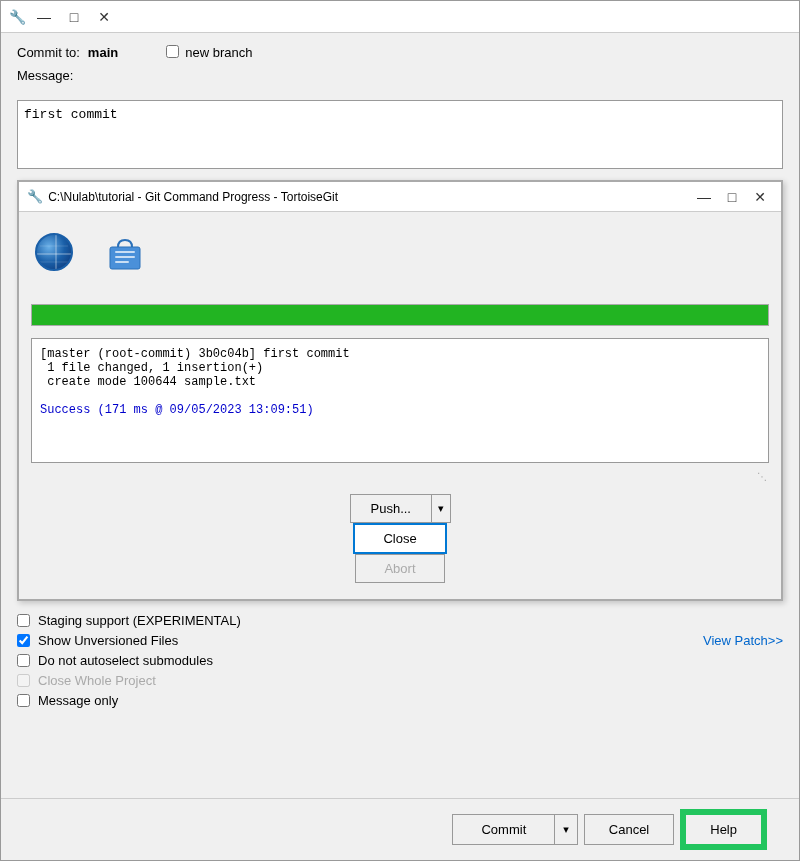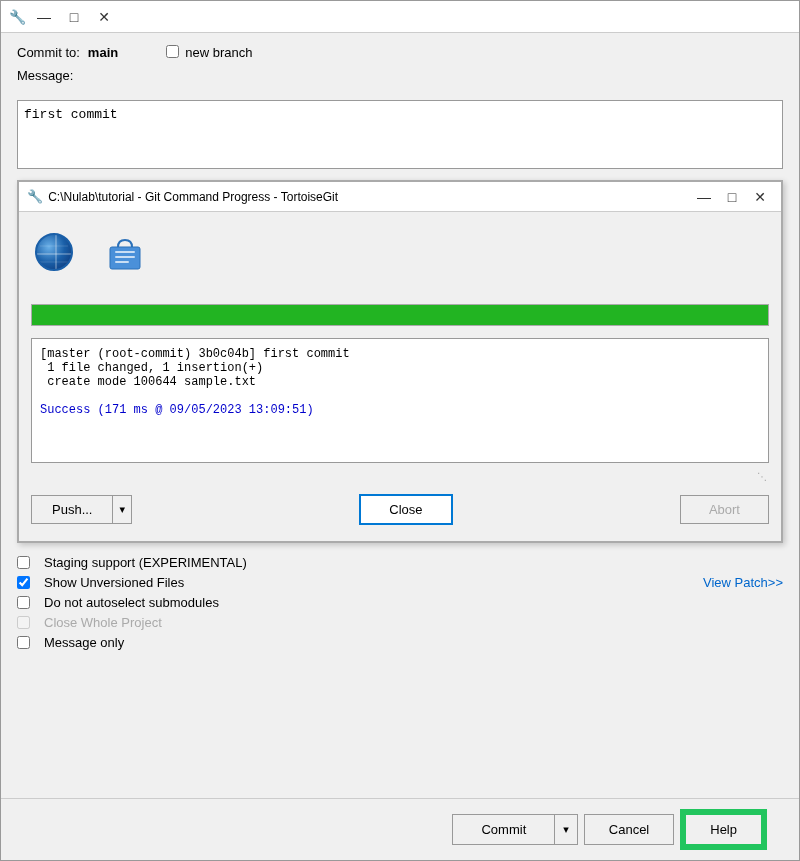--- a/index.html
+++ b/index.html
@@ -232,20 +232,21 @@
 
     .output-success {
       color: #0000cc;
     }
 
     .inner-button-row {
       display: flex;
       justify-content: space-between;
       align-items: center;
       padding: 4px 0 6px 0;
+      flex-direction: column;
     }
 
     .push-group {
       display: flex;
     }
 
     .push-btn {
       background: #f0f0f0;
       border: 1px solid #999;
       padding: 6px 20px;
@@ -284,21 +285,21 @@
     .options-section {
       display: flex;
       flex-direction: column;
       gap: 5px;
       padding: 0 0 8px 0;
     }
 
     .option-row {
       display: flex;
       align-items: center;
-      gap: 14px;
+      gap: 8px;
     }
 
     .view-patch-link {
       color: #0066cc;
       text-decoration: none;
       font-size: 13px;
       align-self: flex-end;
       margin-left: auto;
     }
 

